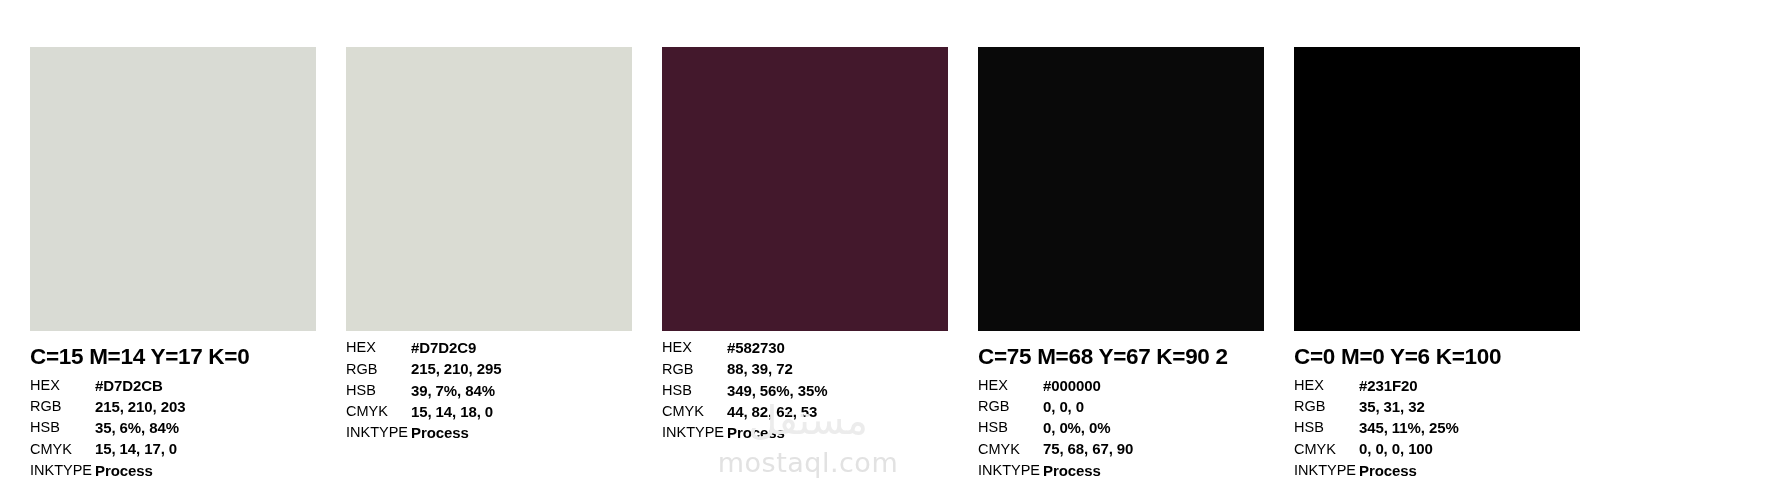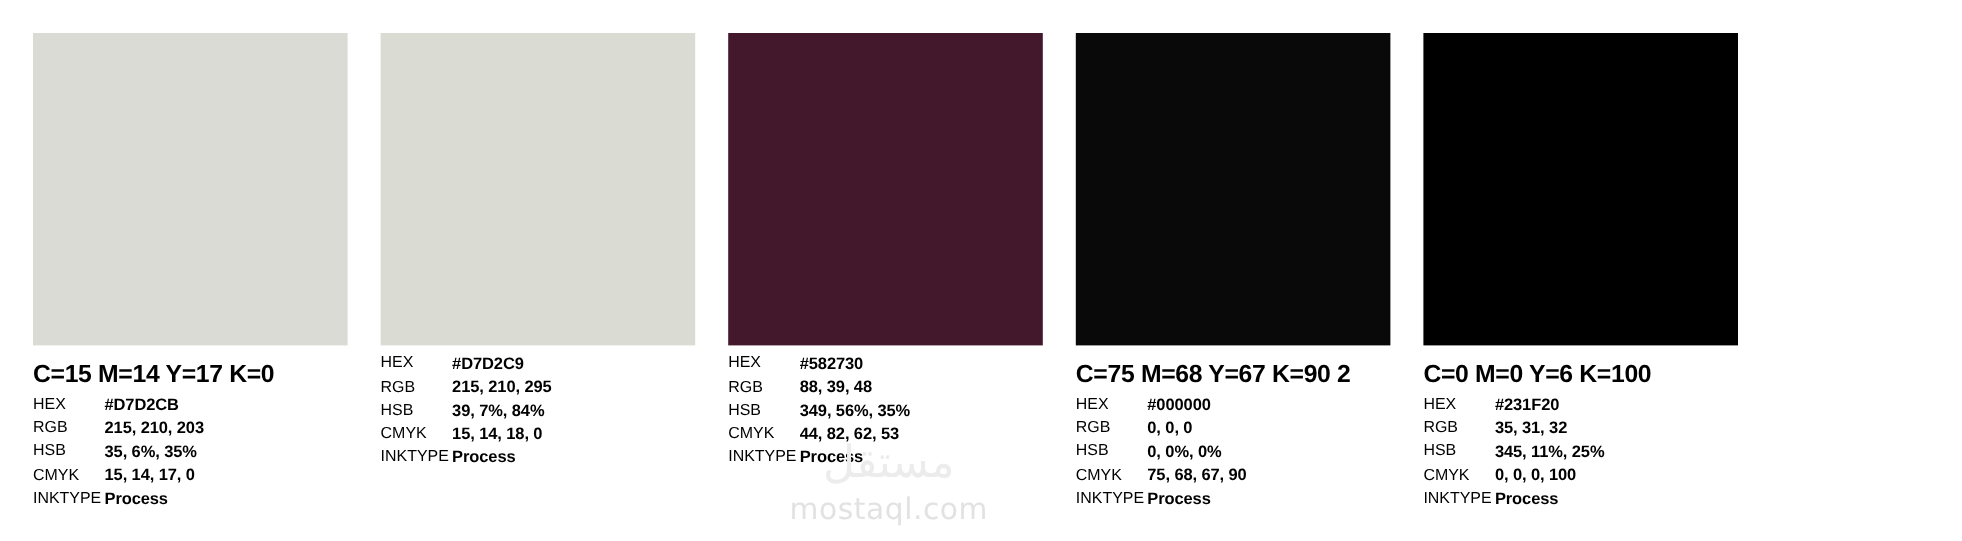--- a/index.html
+++ b/index.html
@@ -23,21 +23,21 @@
     width: 1784px;
     height: 492px;
     display: flex;
     flex-direction: row;
     align-items: flex-start;
   }
 
   .swatch-col {
     width: 286px;
     margin-left: 30px;
-    margin-top: 30px;
+    margin-top: 47px;
     display: flex;
     flex-direction: column;
   }
   .swatch-col:first-child { margin-left: 30px; }
 
   .swatch-chip {
     width: 286px;
     height: 284px;
     display: block;
   }
@@ -112,21 +112,21 @@
         <div class="spec-row">
           <span class="spec-label">HEX</span>
           <span class="spec-value">#D7D2CB</span>
         </div>
         <div class="spec-row">
           <span class="spec-label">RGB</span>
           <span class="spec-value">215, 210, 203</span>
         </div>
         <div class="spec-row">
           <span class="spec-label">HSB</span>
-          <span class="spec-value">35, 6%, 35%</span>
+          <span class="spec-value">35, 6%, 84%</span>
         </div>
         <div class="spec-row">
           <span class="spec-label">CMYK</span>
           <span class="spec-value">15, 14, 17, 0</span>
         </div>
         <div class="spec-row">
           <span class="spec-label">INKTYPE</span>
           <span class="spec-value">Process</span>
         </div>
       </div>
@@ -158,21 +158,21 @@
     </div>
     <div class="swatch-col">
       <div class="swatch-chip" style="background: rgb(67, 24, 44);"></div>
       <div class="spec-table">
         <div class="spec-row">
           <span class="spec-label">HEX</span>
           <span class="spec-value">#582730</span>
         </div>
         <div class="spec-row">
           <span class="spec-label">RGB</span>
-          <span class="spec-value">88, 39, 48</span>
+          <span class="spec-value">88, 39, 72</span>
         </div>
         <div class="spec-row">
           <span class="spec-label">HSB</span>
           <span class="spec-value">349, 56%, 35%</span>
         </div>
         <div class="spec-row">
           <span class="spec-label">CMYK</span>
           <span class="spec-value">44, 82, 62, 53</span>
         </div>
         <div class="spec-row">

